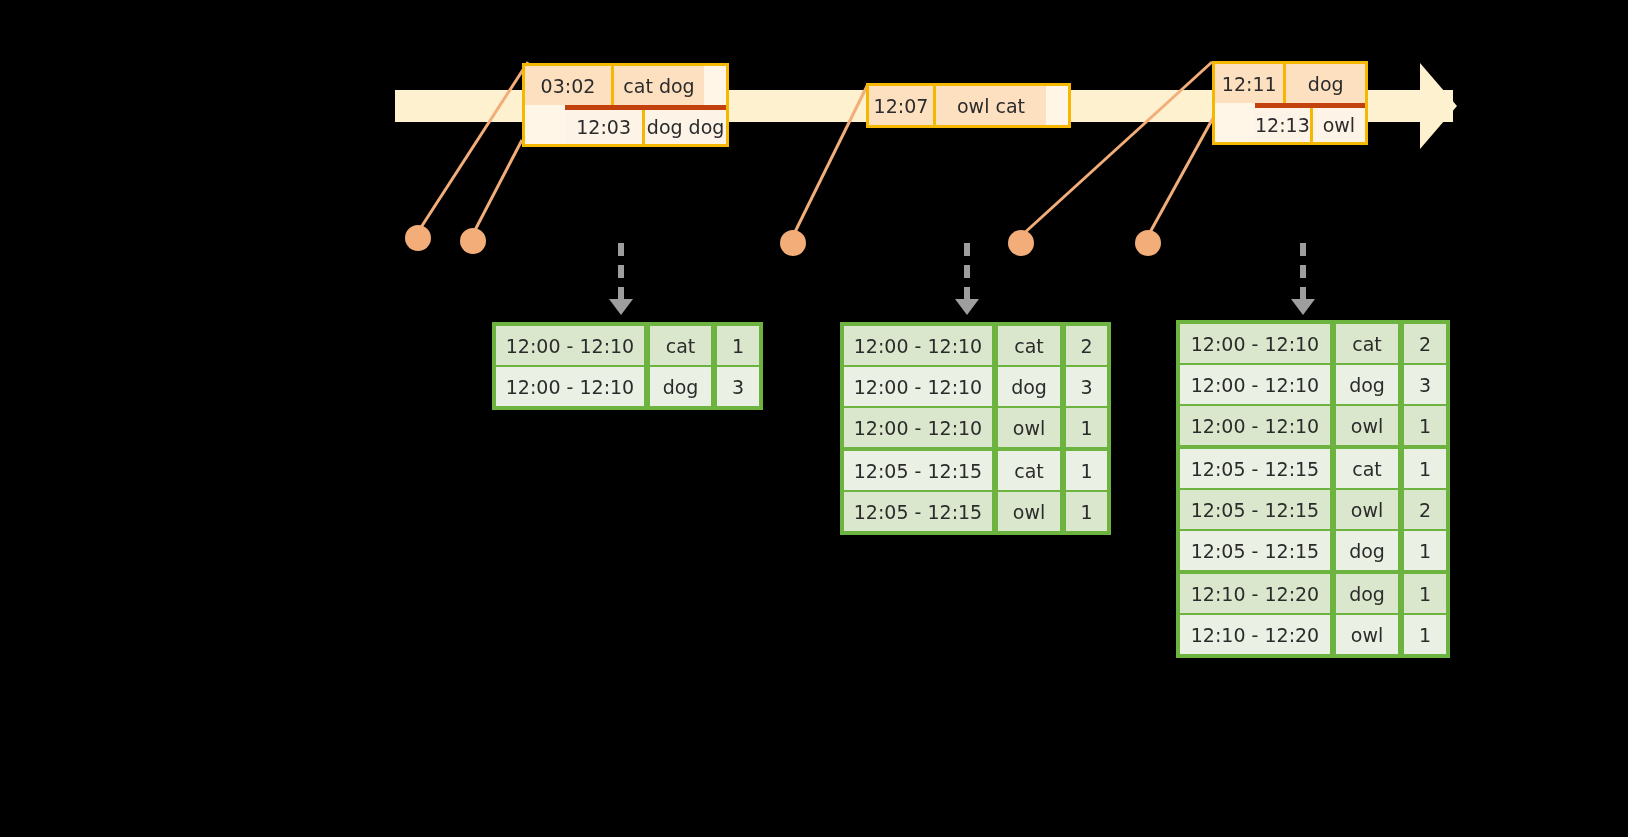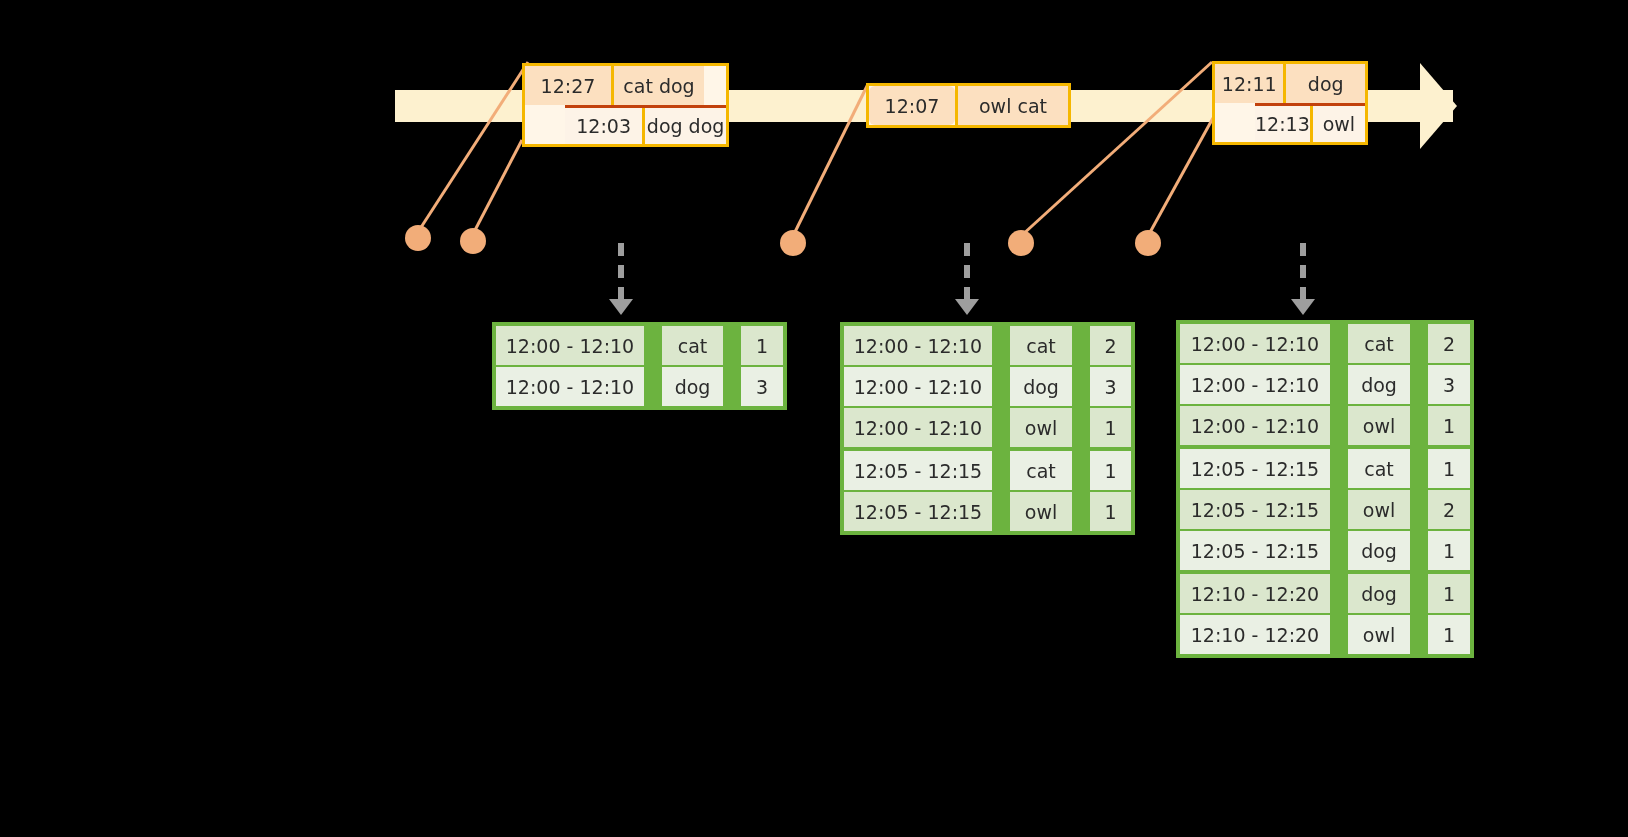--- a/index.html
+++ b/index.html
@@ -48,21 +48,21 @@
     border: 3px solid #f5b700;
     box-sizing: border-box;
     background: #fff6e8;
   }
   .evt-row {
     display: flex;
     height: 39px;
     box-sizing: border-box;
   }
   .evt-row + .evt-row {
-    border-top: 3px solid #c2410c;
+    border-top: 5px solid #c2410c;
     margin-left: 40px;
   }
   .evt-row.shade .evt-time,
   .evt-row.shade .evt-val {
     background: #fce0c0;
   }
   .evt-time, .evt-val {
     display: flex;
     align-items: center;
     justify-content: center;
@@ -74,21 +74,21 @@
   .evt-val {
     border-left: 3px solid #f5b700;
   }
 
   
   .g1 { left: 522px; top: 63px; width: 207px; }
   .g1 .evt-time { width: 86px; }
   .g1 .evt-val  { width: 93px; }
 
   .g2 { left: 866px; top: 83px; width: 205px; }
-  .g2 .evt-time { width: 86px; border-radius: 6px; }
+  .g2 .evt-time { width: 64px; }
   .g2 .evt-val  { width: 113px; }
 
   .g3 { left: 1212px; top: 61px; width: 156px; }
   .g3 .evt-time { width: 82px; }
   .g3 .evt-val  { width: 97px; }
 
   
   .conn-dot {
     position: absolute;
     width: 26px; height: 26px;
@@ -117,21 +117,21 @@
   .res-row + .res-row { margin-top: 2px; }
   .res-row.gap { margin-top: 4px; }
   .res-cell {
     display: flex;
     align-items: center;
     justify-content: center;
     font-size: 19px;
     color: #2b2b2b;
     background: #eaf0e4;
     box-sizing: border-box;
-    margin-right: 18px;
+    margin-right: 6px;
   }
   .res-cell:last-child { margin-right: 0; }
   .res-row.shade .res-cell { background: #dbe7cd; }
 
   .c-win { }
   .c-key { }
   .c-cnt { }
 
   .t1 { left: 492px; top: 322px; }
   .t1 .c-win { width: 148px; }
@@ -182,21 +182,21 @@
   <svg class="conn-lines" viewBox="0 0 1628 837">
     <line x1="418" y1="232" x2="528" y2="62" stroke="#f2ad79" stroke-width="3"></line>
     <line x1="473" y1="234" x2="522" y2="140" stroke="#f2ad79" stroke-width="3"></line>
     <line x1="793" y1="236" x2="868" y2="84" stroke="#f2ad79" stroke-width="3"></line>
     <line x1="1021" y1="236" x2="1212" y2="62" stroke="#f2ad79" stroke-width="3"></line>
     <line x1="1148" y1="236" x2="1213" y2="118" stroke="#f2ad79" stroke-width="3"></line>
   </svg>
 
   <div class="evt-group g1">
     <div class="evt-row shade">
-      <div class="evt-time">12:27</div>
+      <div class="evt-time">03:02</div>
       <div class="evt-val">cat dog</div>
     </div>
     <div class="evt-row">
       <div class="evt-time">12:03</div>
       <div class="evt-val">dog dog</div>
     </div>
   </div>
 
   <div class="evt-group g2">
     <div class="evt-row shade">

